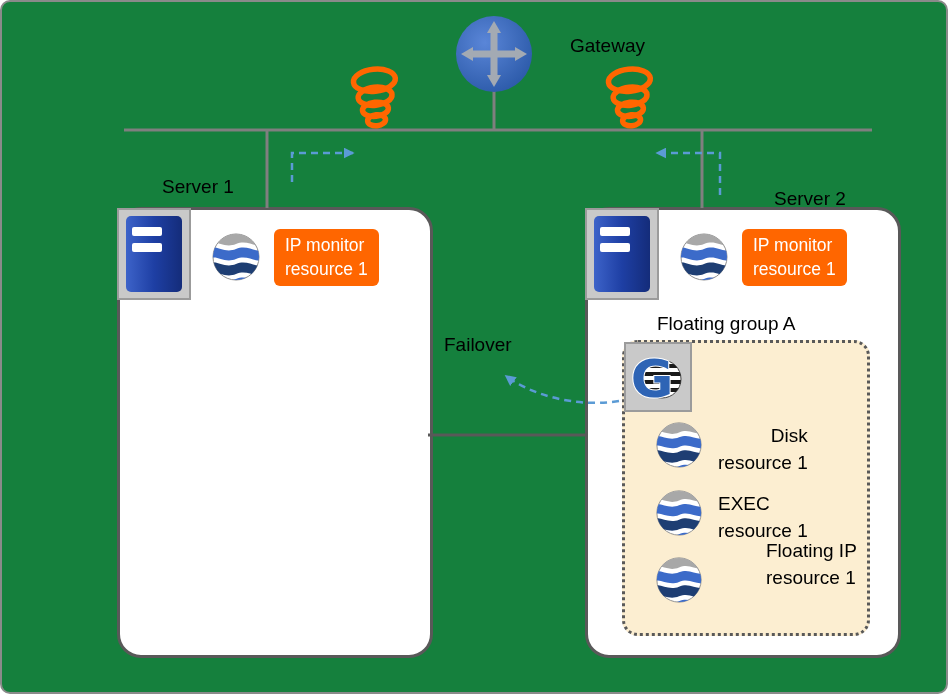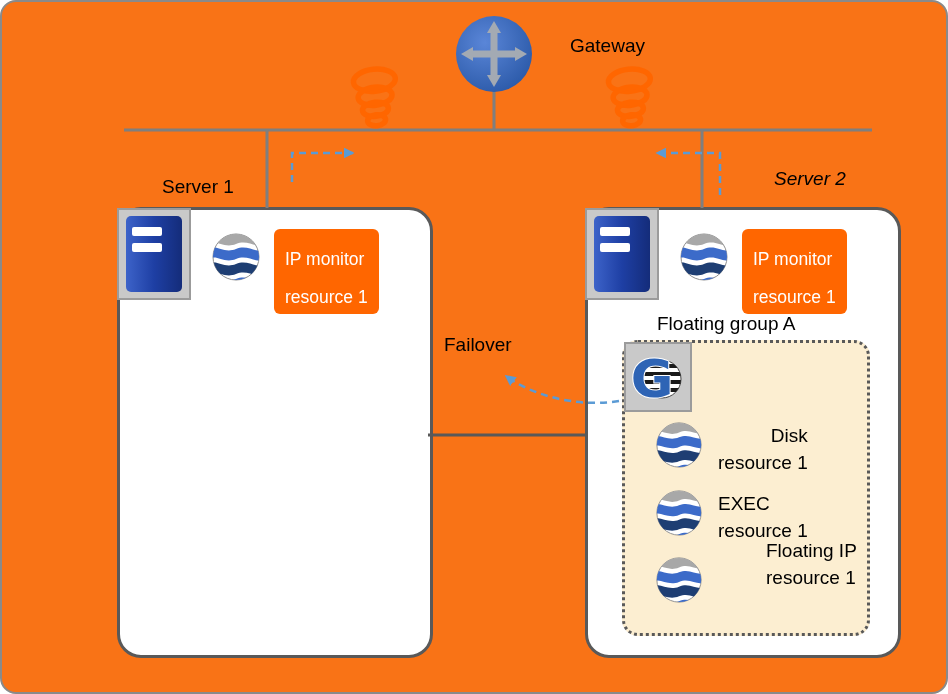--- a/index.html
+++ b/index.html
@@ -1,29 +1,29 @@
 <!DOCTYPE html>
 <html><head>
 <meta charset="utf-8">
 <style>
   html,body{margin:0;padding:0;background:#fff;}
   .stage{
     position:relative;width:948px;height:694px;box-sizing:border-box;
-    background:#f97316;border:2px solid #8a8a8a;border-radius:16px;overflow:hidden;
+    background:#15803d;border:2px solid #8a8a8a;border-radius:10px;overflow:hidden;
     font-family:"Liberation Sans",sans-serif;color:#000;
   }
   .abs{position:absolute;}
   .lbl{position:absolute;font-size:19px;line-height:26px;white-space:nowrap;color:#000;}
   .box{position:absolute;border:3px solid #595959;border-radius:24px;background:#fff;}
   .group-box{position:absolute;background:#FCEED1;border:3px dotted #595959;border-radius:16px;}
   .orange-tag{
     position:absolute;background:#FF6600;color:#fff;border-radius:6px;
     padding:5px 11px;font-size:17.5px;line-height:1.35;
   }
-  .orange-tag span{display:block;margin-top:14px;}
+  .orange-tag span{display:block;}
   .res-label{position:absolute;font-size:19px;line-height:27px;}
   .res-label span{display:block;white-space:nowrap;}
   svg.icon{position:absolute;display:block;}
   #defs-svg{position:absolute;width:0;height:0;overflow:hidden;}
 </style>
 </head>
 <body>
 
 <svg id="defs-svg" aria-hidden="true">
   <defs>
@@ -121,21 +121,21 @@
     <path d="M617,399 C572,406 528,392 504,374" fill="none" stroke="#5B9BD5" stroke-width="2.5" stroke-dasharray="7 5" marker-end="url(#arr)"></path>
   </svg>
 
   <svg class="icon" style="left:452px;top:12px;" width="80" height="80" viewBox="0 0 80 80">
       <use href="#gatewayicon"></use>
     </svg>
   <div class="lbl" style="left:568px;top:31px;">Gateway</div>
 
 
   <div class="lbl" style="left:160px;top:172px;">Server 1</div>
-  <div class="lbl" style="left:772px;top:164px;font-style:italic;">Server 2</div>
+  <div class="lbl" style="left:772px;top:184px;">Server 2</div>
 
   <svg class="icon" style="left:115px;top:206px;" width="74" height="92" viewBox="0 0 74 92">
       <use href="#servericon"></use>
     </svg>
   <svg class="icon" style="left:208px;top:229px;" width="52" height="52" viewBox="0 0 52 52">
       <use href="#globe"></use>
     </svg>
   <div class="orange-tag" style="left:272px;top:227px;">
     <span>IP monitor</span>
     <span>resource 1</span>

